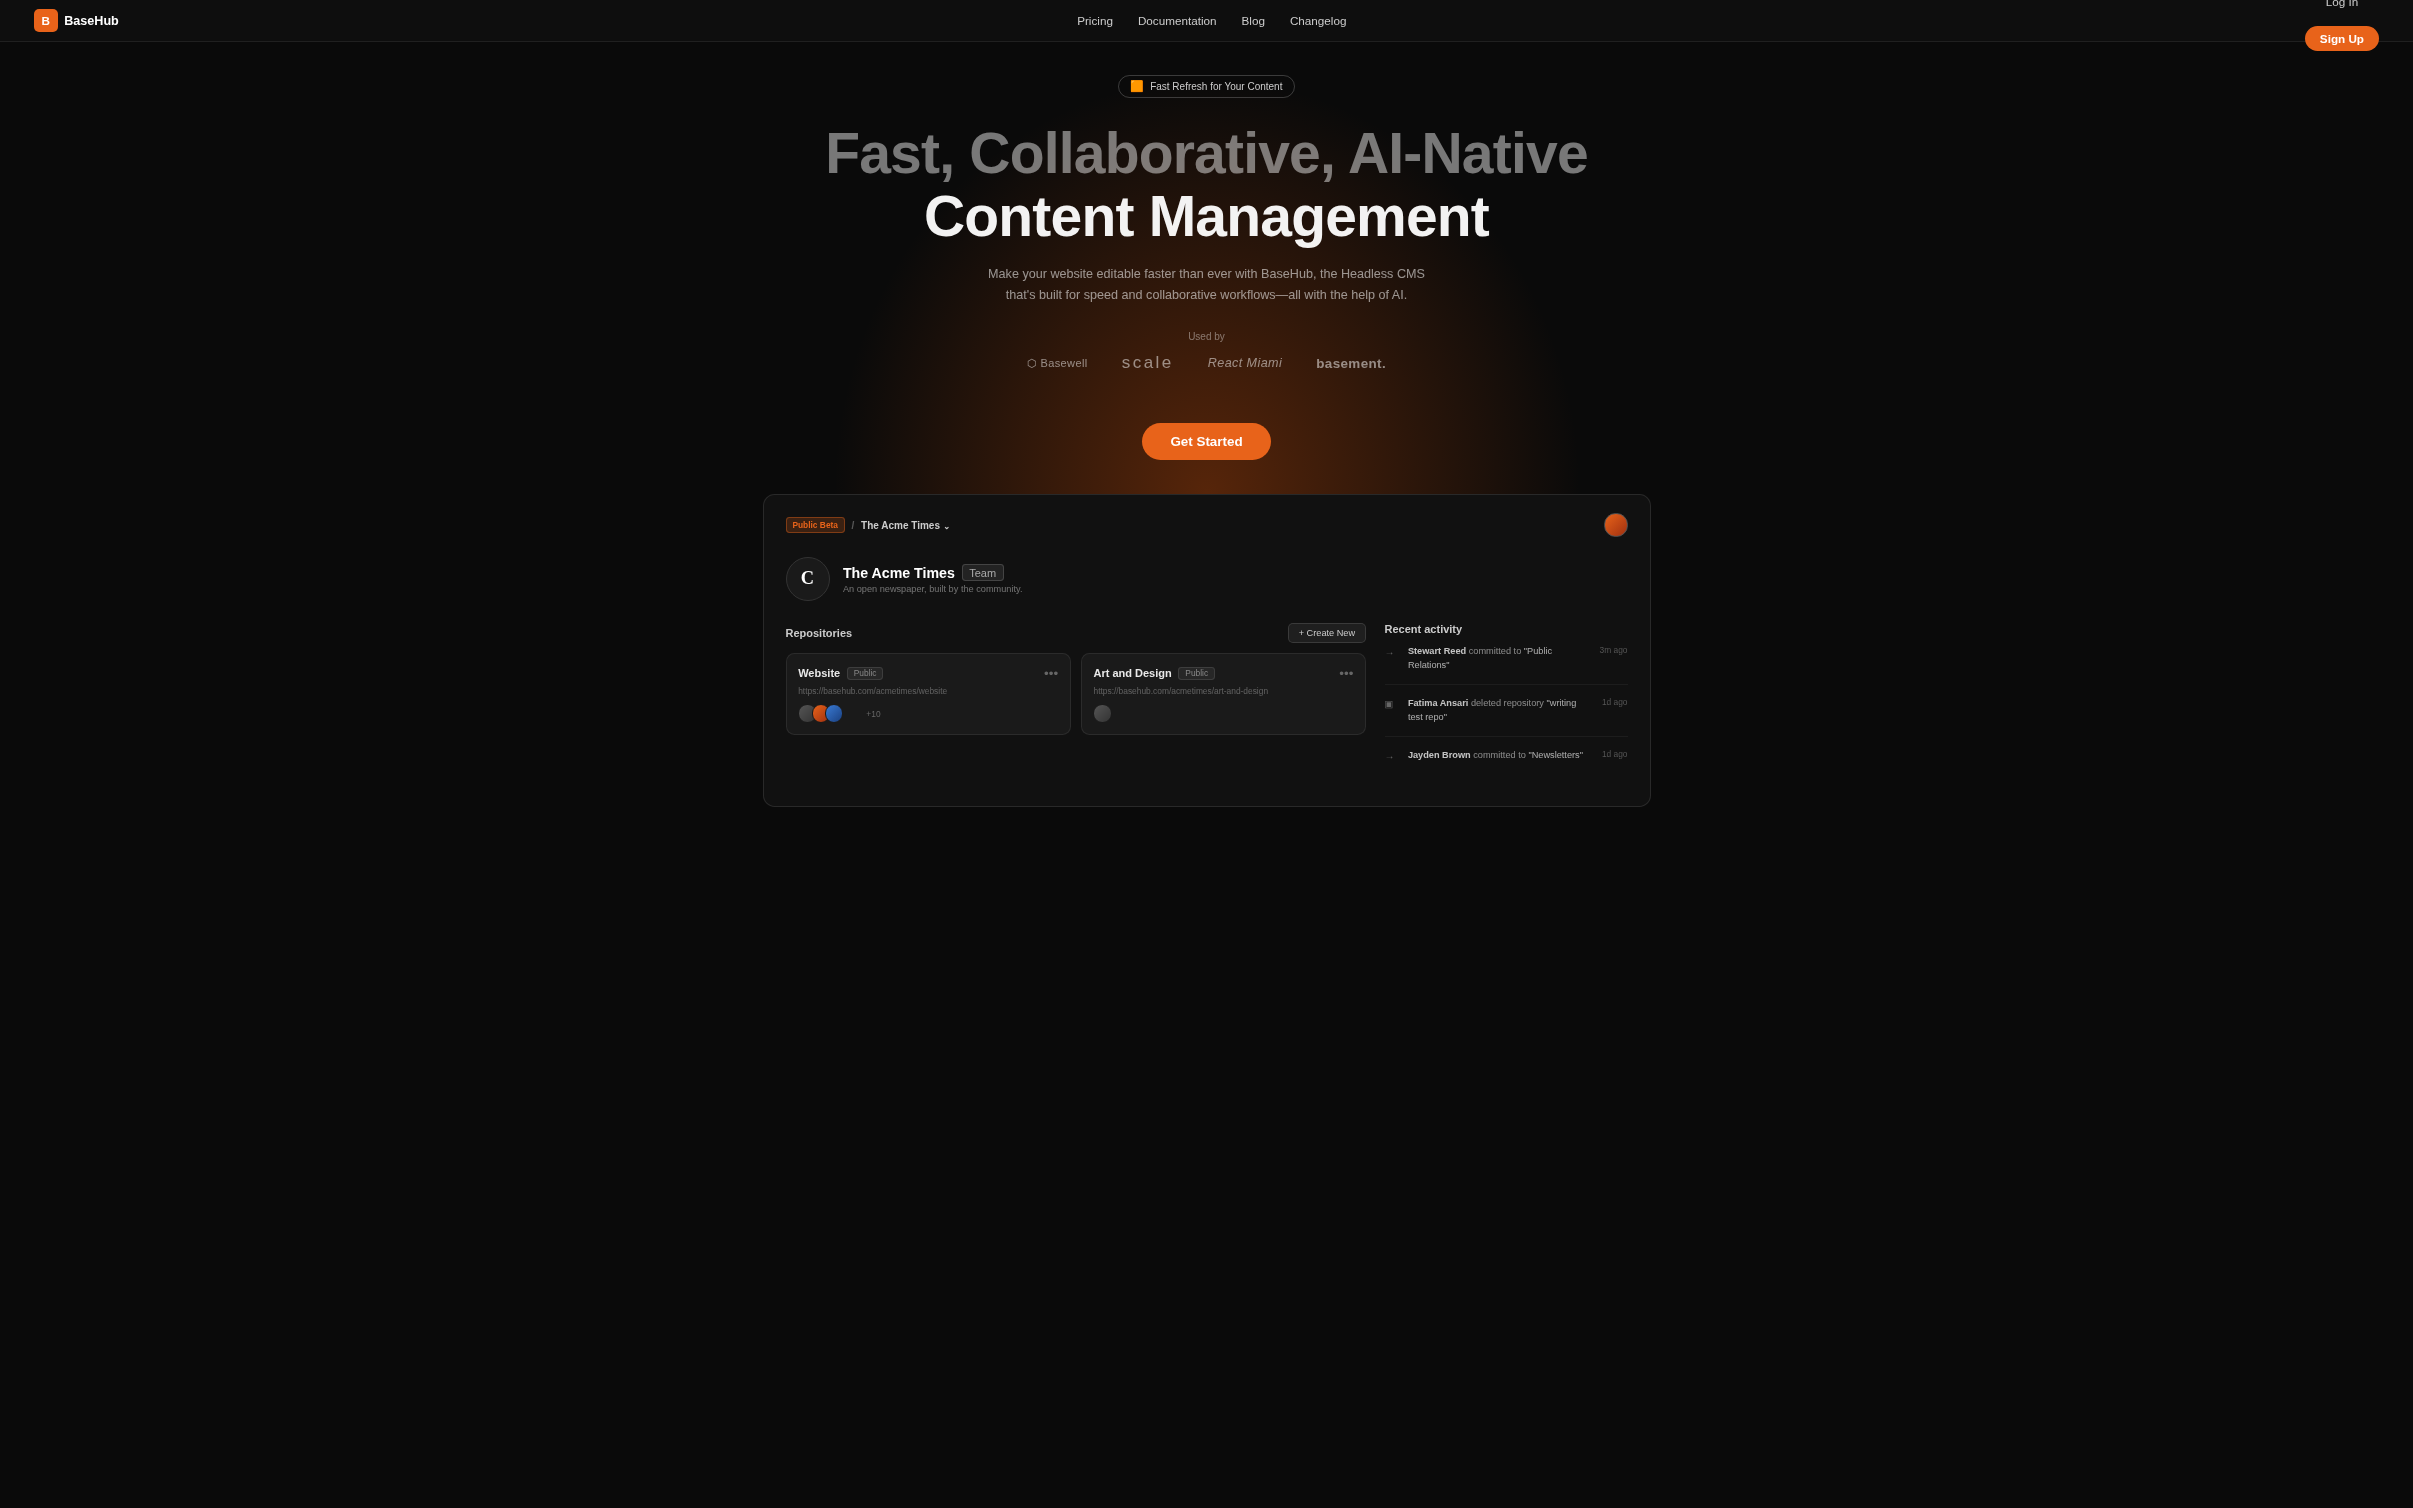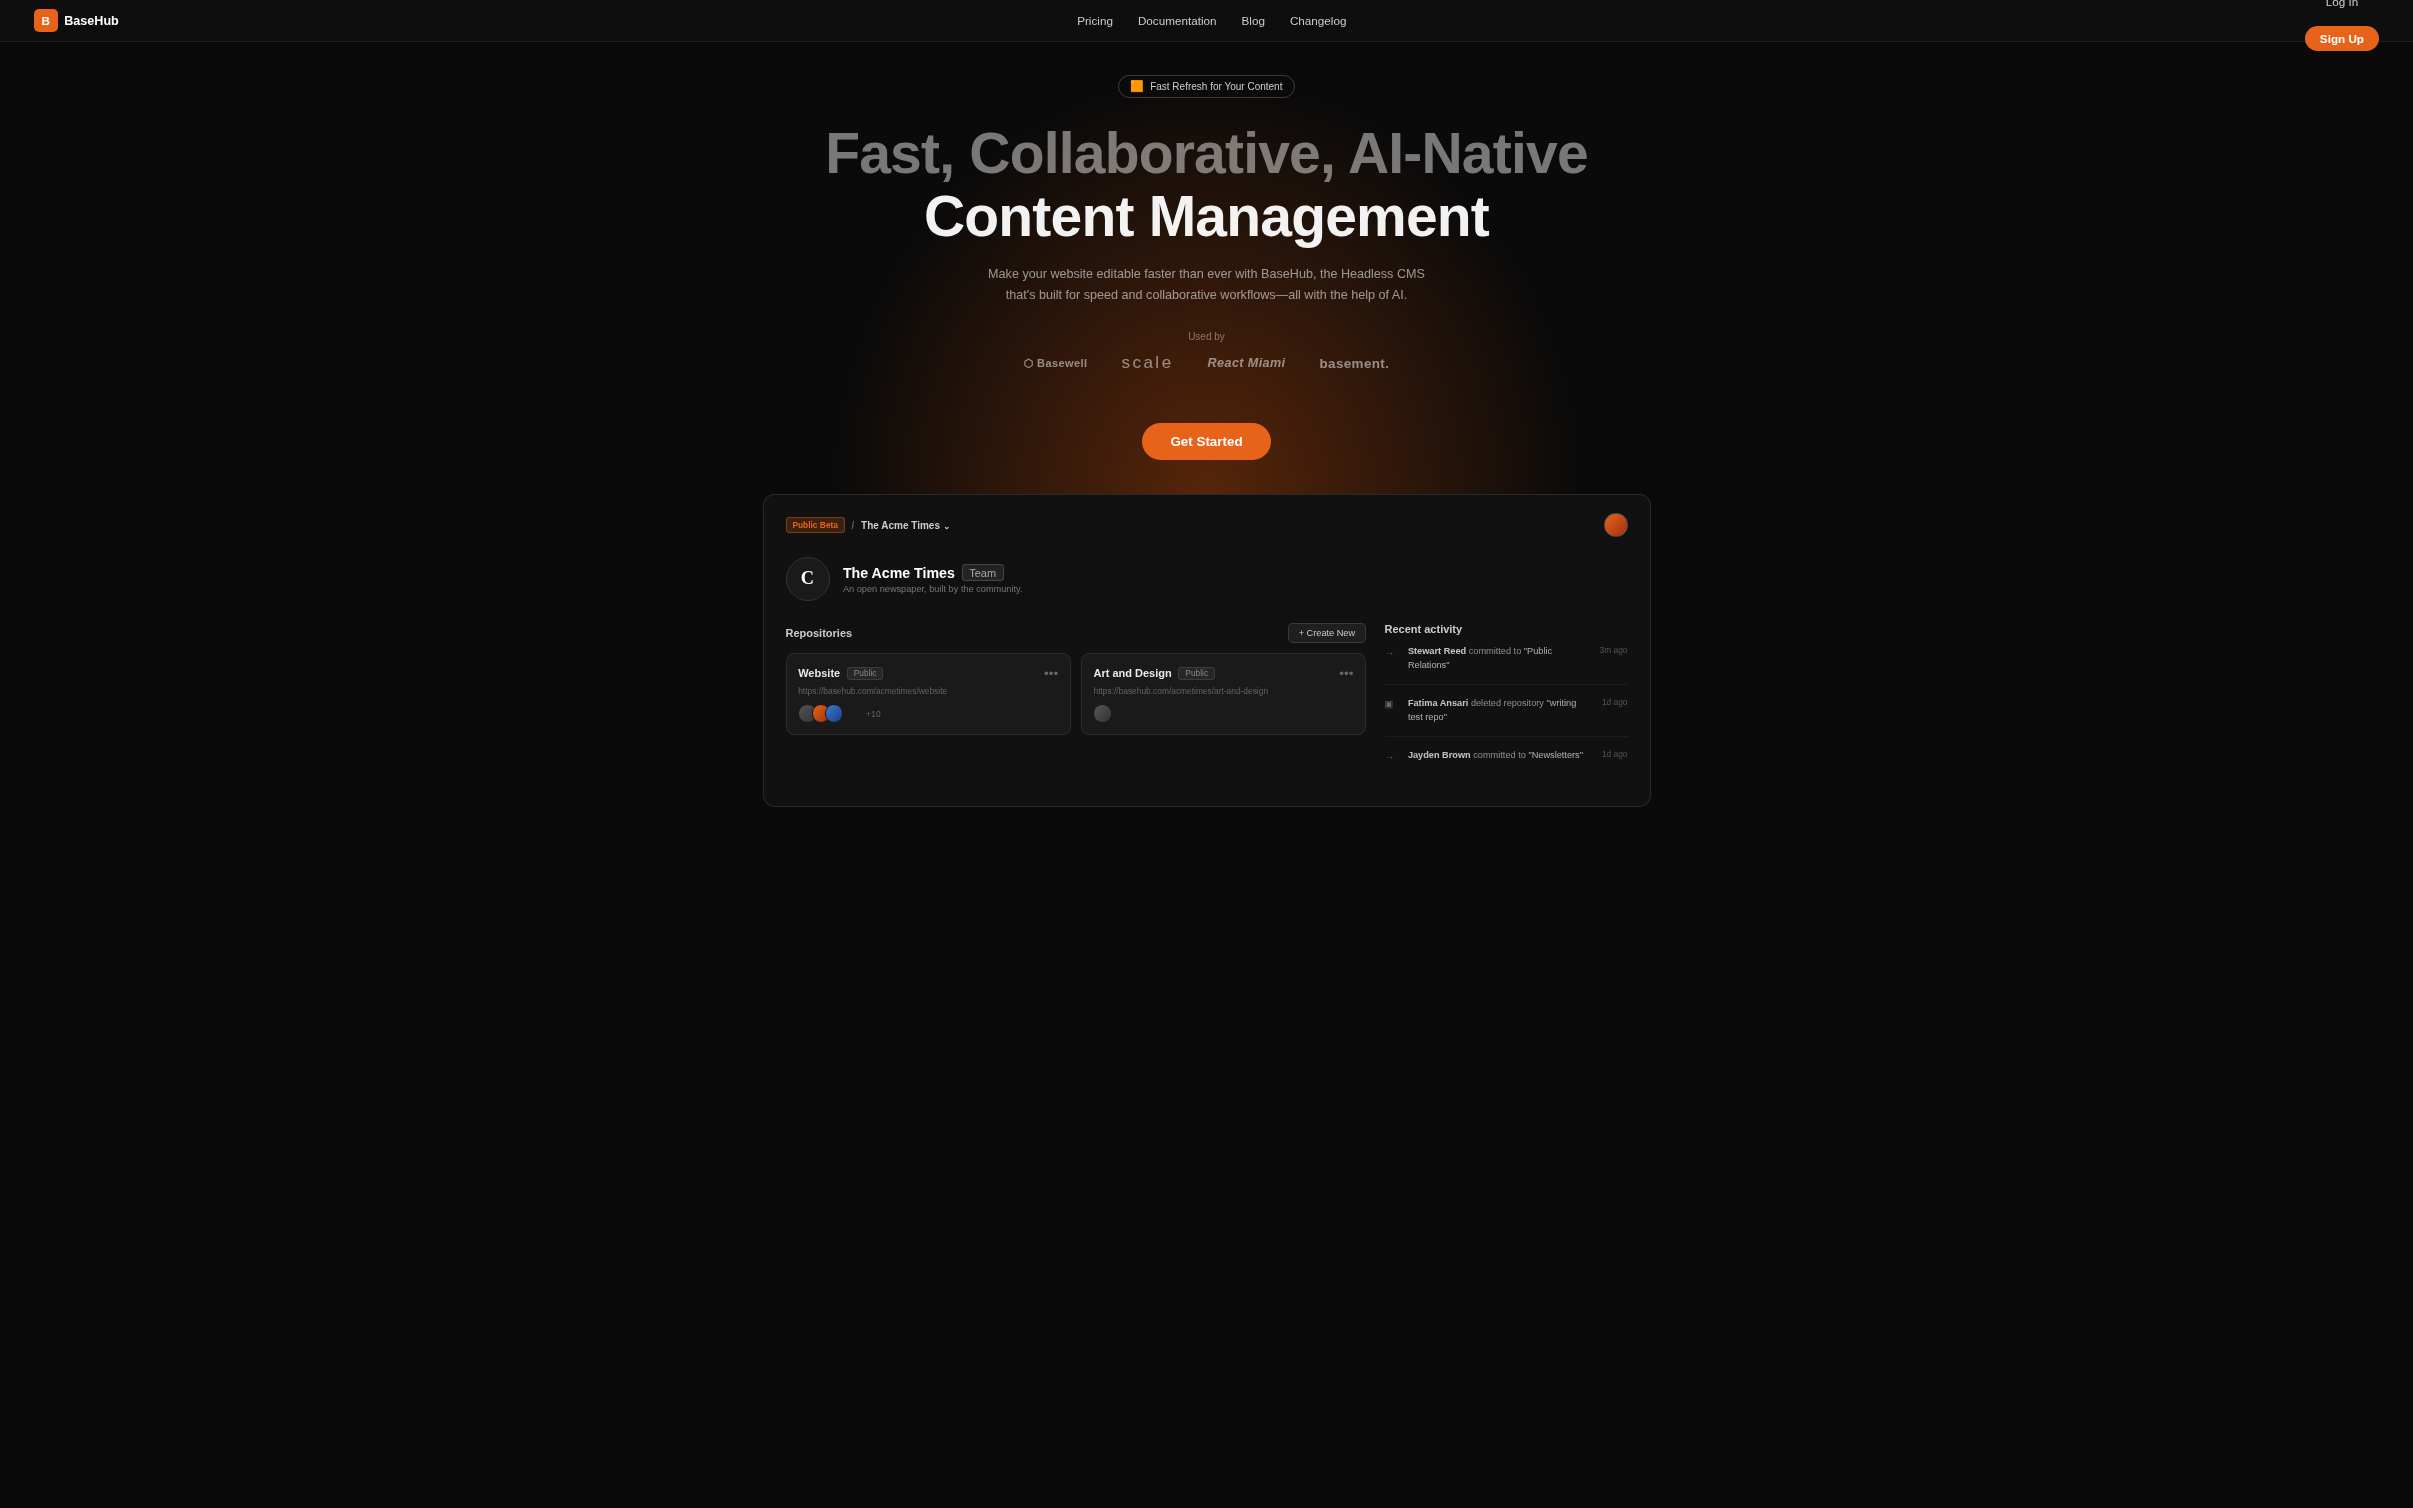--- a/index.html
+++ b/index.html
@@ -128,21 +128,21 @@
     .used-by-label {
       font-size: 10px; color: rgba(255,255,255,0.4);
       margin-bottom: 11.7px;
     }
     .logo-row {
       display: flex; gap: 34px; align-items: center; justify-content: center;
     }
     .logo-item {
       font-size: 13.4px;
       color: rgba(255,255,255,0.5);
-      font-weight: 700;
+      font-weight: 400;
       letter-spacing: 0.4px;
     }
     .logo-basewell { font-size: 11px; }
     .logo-scale { font-size: 17px; font-weight: 300; letter-spacing: 2.5px; text-transform: lowercase; }
     .logo-reactmiami { font-style: italic; font-size: 12.6px; }
     .logo-basement { font-size: 13.4px; font-weight: 700; }
 
     .btn-cta {
       background: #e8631a;
       border: none;

